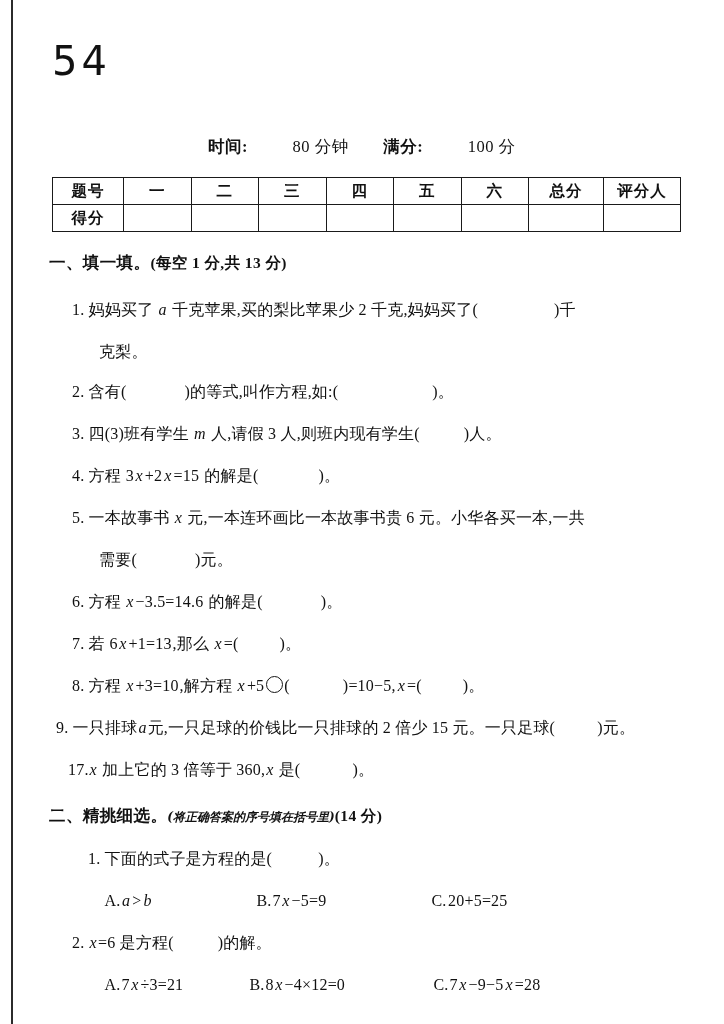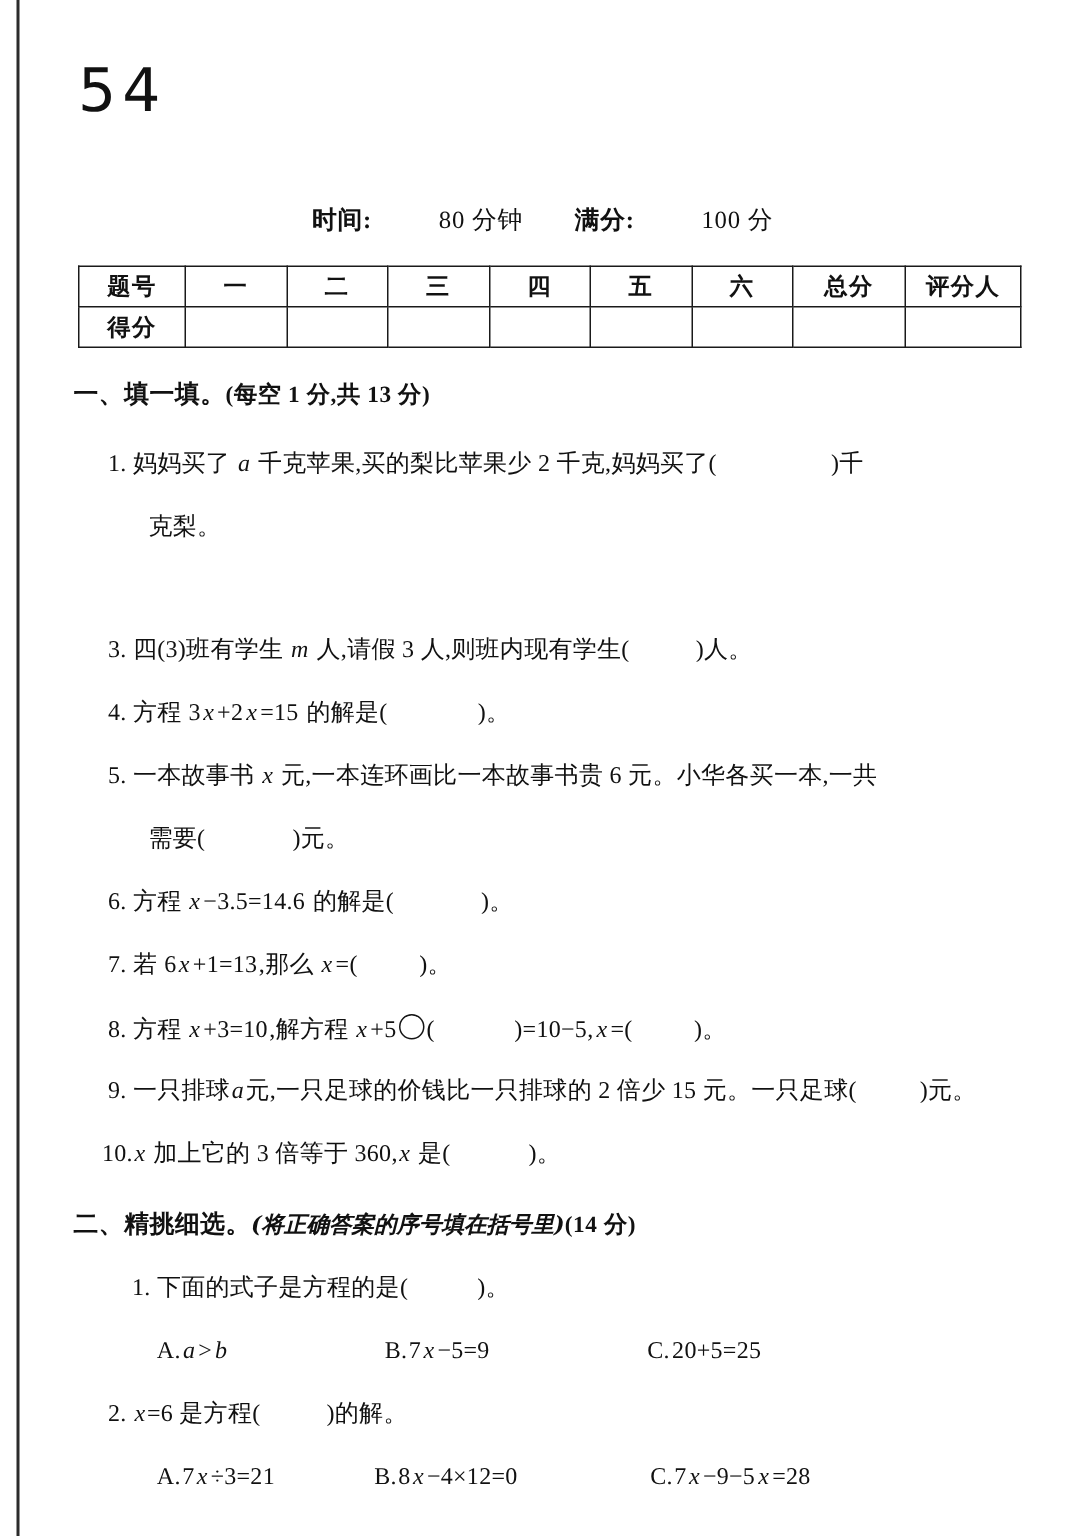--- a/index.html
+++ b/index.html
@@ -100,21 +100,21 @@
     left: 49px;
     font-size: 16.5px;
     font-weight: bold;
     letter-spacing: 0.4px;
     white-space: nowrap;
   }
   .section-head .note-kai {
     font-family: "DejaVu Serif", serif;
     font-style: italic;
     font-weight: bold;
-    font-size: 15px;
+    font-size: 12px;
     letter-spacing: 0px;
   }
   .section-head .note-plain {
     font-size: 15.5px;
     font-weight: bold;
   }
 
   .q {
     position: absolute;
     font-size: 16px;
@@ -199,20 +199,24 @@
   </div>
 
   <div class="q" style="left:72px; top:300px;">
     <span class="qnum">1.</span>
     <span>妈妈买了 </span><span class="var">a</span><span> 千克苹果,买的梨比苹果少 2 千克,妈妈买了(</span><span class="blank" style="width:76px;"></span><span>)千</span>
   </div>
   <div class="q" style="left:99px; top:342px;">
     <span>克梨。</span>
   </div>
 
+  <div class="q" style="left:72px; top:382px;">
+    <span class="qnum">2.</span>
+    <span>含有(</span><span class="blank" style="width:58px;"></span><span>)的等式,叫作方程,如:(</span><span class="blank" style="width:94px;"></span><span>)。</span>
+  </div>
 
   <div class="q" style="left:72px; top:424px;">
     <span class="qnum">3.</span>
     <span>四(3)班有学生 </span><span class="var">m</span><span> 人,请假 3 人,则班内现有学生(</span><span class="blank" style="width:44px;"></span><span>)人。</span>
   </div>
 
   <div class="q" style="left:72px; top:466px;">
     <span class="qnum">4.</span>
     <span>方程 </span><span class="num">3</span><span class="var">x</span><span class="op">+2</span><span class="var">x</span><span class="op">=15</span><span> 的解是(</span><span class="blank" style="width:60px;"></span><span>)。</span>
   </div>
@@ -233,27 +237,27 @@
   <div class="q" style="left:72px; top:634px;">
     <span class="qnum">7.</span>
     <span>若 </span><span class="num">6</span><span class="var">x</span><span class="op">+1=13</span><span>,那么 </span><span class="var">x</span><span class="op">=(</span><span class="blank" style="width:40px;"></span><span>)。</span>
   </div>
 
   <div class="q" style="left:72px; top:676px;">
     <span class="qnum">8.</span>
     <span>方程 </span><span class="var">x</span><span class="op">+3=10</span><span>,解方程 </span><span class="var">x</span><span class="op">+5</span><span class="circle-blank"></span><span>(</span><span class="blank" style="width:52px;"></span><span class="op">)=10−5,</span><span class="var">x</span><span class="op">=(</span><span class="blank" style="width:40px;"></span><span>)。</span>
   </div>
 
-  <div class="q" style="left:72px; top:718px;">
+  <div class="q" style="left:56px; top:718px;">
     <span class="qnum">9.</span>
     <span>一只排球</span><span class="var">a</span><span>元,一只足球的价钱比一只排球的 2 倍少 15 元。一只足球(</span><span class="blank" style="width:42px;"></span><span>)元。</span>
   </div>
 
   <div class="q" style="left:68px; top:760px;">
-    <span class="qnum">10.</span><span class="var">x</span><span> 加上它的 3 倍等于 360,</span><span class="var">x</span><span> 是(</span><span class="blank" style="width:52px;"></span><span>)。</span>
+    <span class="qnum">17.</span><span class="var">x</span><span> 加上它的 3 倍等于 360,</span><span class="var">x</span><span> 是(</span><span class="blank" style="width:52px;"></span><span>)。</span>
   </div>
 
   <div class="section-head" style="top:805px;">
     <span>二、精挑细选。</span><span class="note-kai">(将正确答案的序号填在括号里)</span><span class="note-plain">(14 分)</span>
   </div>
 
   <div class="q" style="left:88px; top:849px;">
     <span class="qnum">1.</span>
     <span>下面的式子是方程的是(</span><span class="blank" style="width:46px;"></span><span>)。</span>
   </div>

